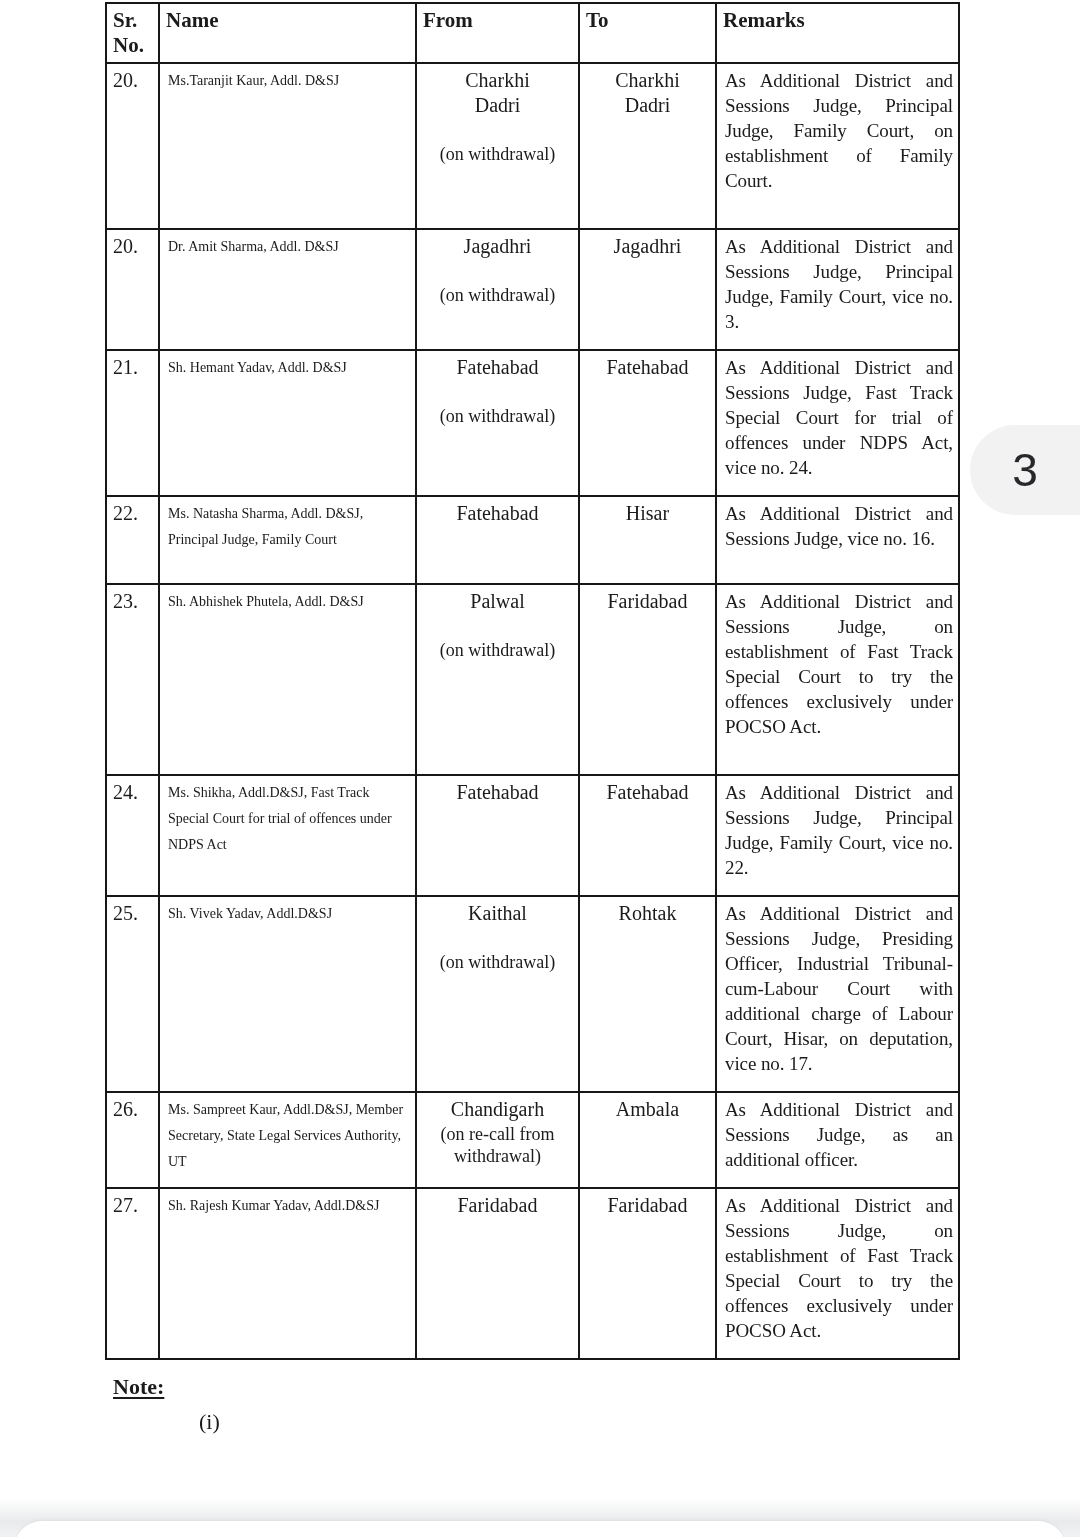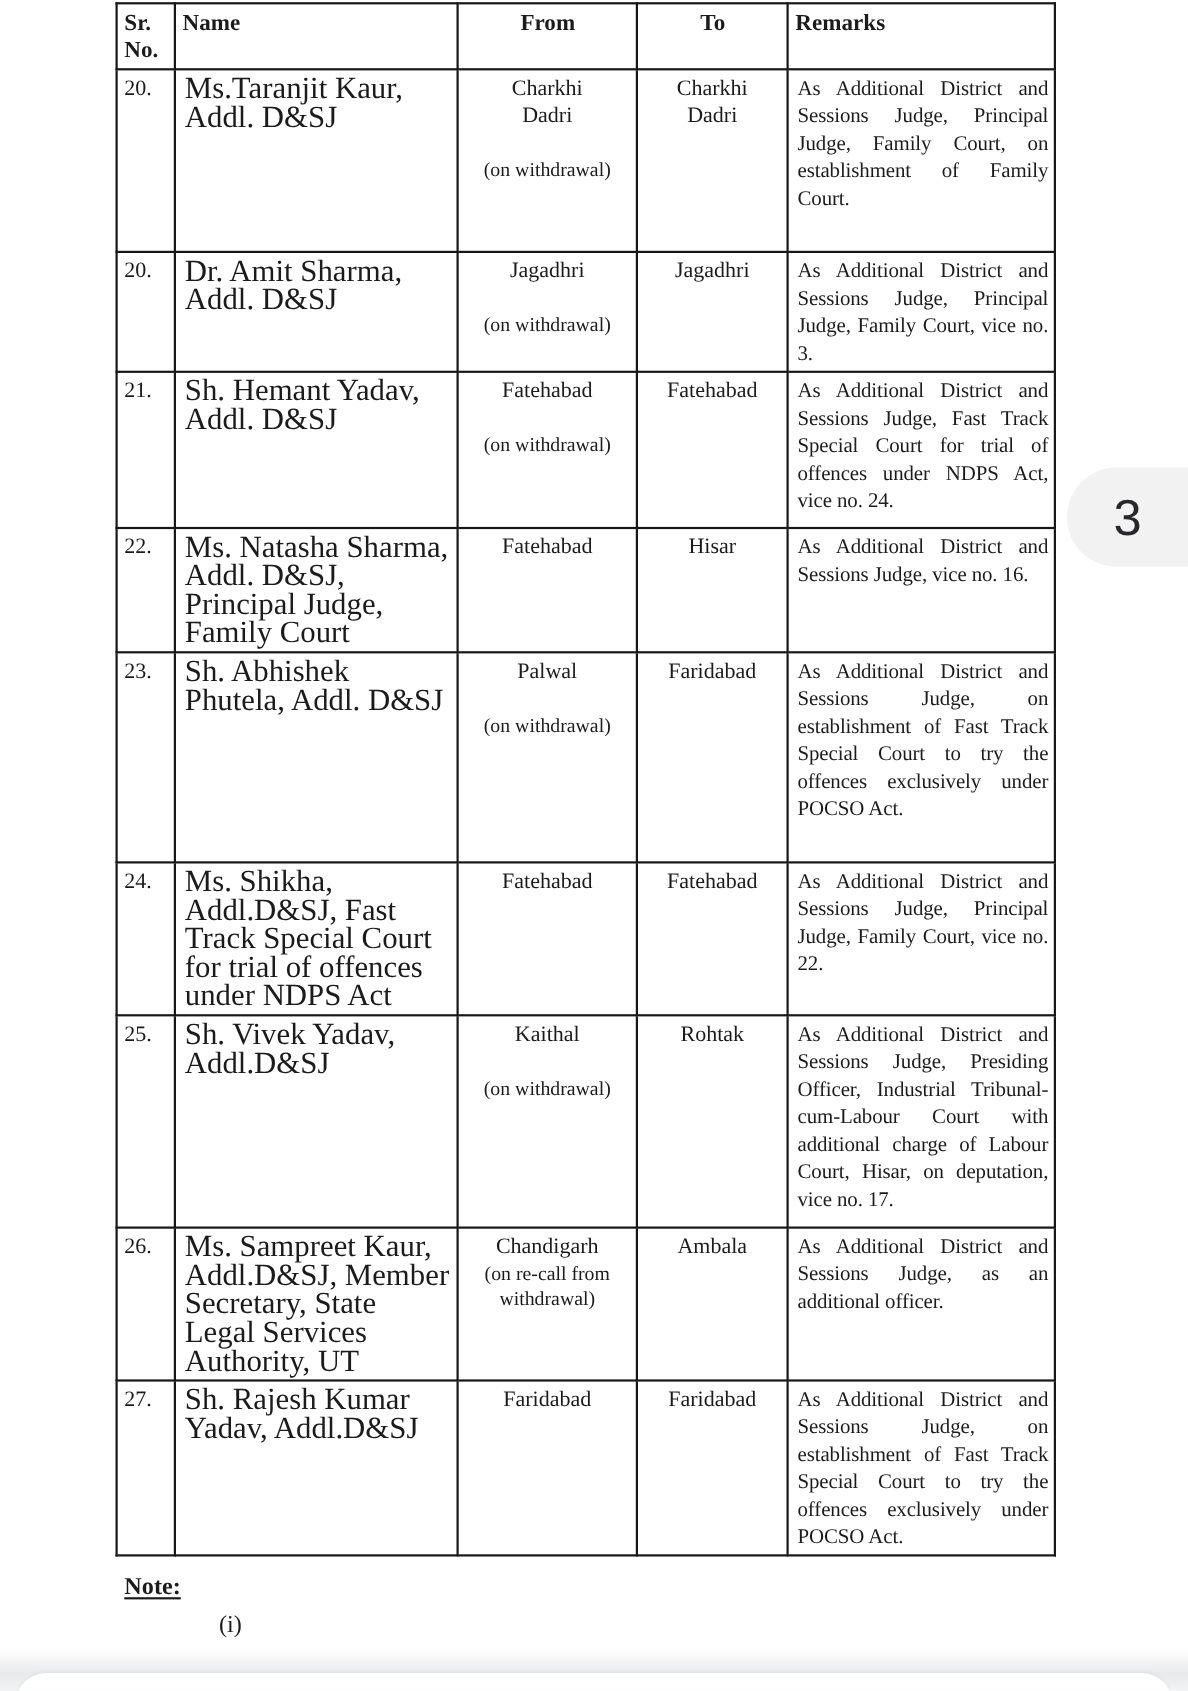--- a/index.html
+++ b/index.html
@@ -24,26 +24,26 @@
     table-layout:fixed;
   }
   table.judges th, table.judges td {
     border:2px solid #171717;
     vertical-align:top;
   }
   th {
     font-size:21px; line-height:25px; font-weight:bold;
     padding:4px 5px 4px 6px; text-align:left;
   }
-  th.center { text-align:center; }
+  th.center { text-align:left; }
   td.c-sr      { font-size:20px; line-height:25px; padding:4px 2px 3px 6px; }
-  td.c-name    { font-size:28px; line-height:26px; padding:4px 4px 3px 8px; }
+  td.c-name    { font-size:14px; line-height:26px; padding:4px 4px 3px 8px; }
   td.c-from,
   td.c-to      { font-size:20px; line-height:25px; padding:4px 4px 3px 4px; text-align:center; }
-  td.c-remarks { font-size:19px; line-height:25px; padding:4px 5px 3px 8px;
+  td.c-remarks { font-size:19px; line-height:25px; padding:4px 5px 15px 8px;
                  text-align:justify; letter-spacing:-0.1px; }
   .place { display:inline-block; max-width:114px; }
   .fnote { display:block; margin-top:25px; font-size:18px; line-height:22px; }
   .fnote:empty { display:none; }
   tr.nogap .fnote { margin-top:1px; }
 
   tr.hhdr{ height:53px; }  tr.h19 { height:166px; } tr.h20 { height:104px; }
   tr.h21 { height:142px; } tr.h22 { height:88px;  } tr.h23 { height:191px; }
   tr.h24 { height:112px; } tr.h25 { height:193px; } tr.h26 { height:87px;margin-left:29px; }
   tr.h27 { height:136px; }

